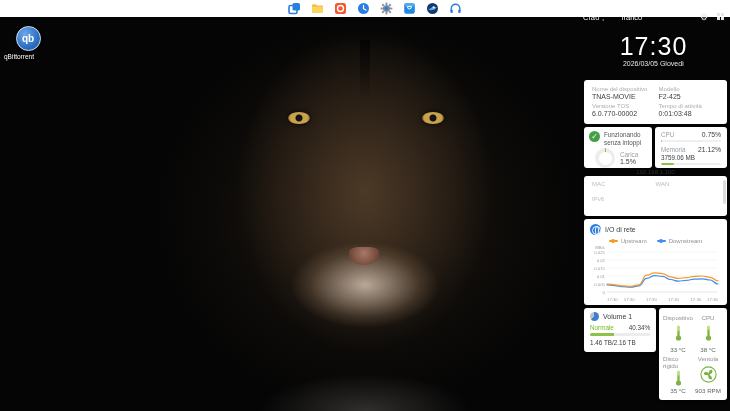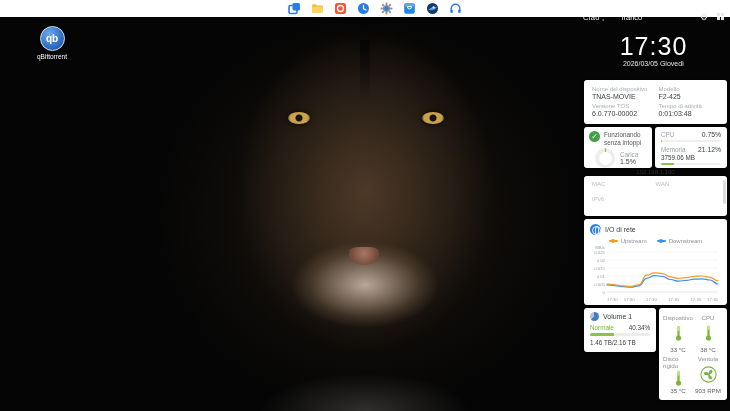--- a/index.html
+++ b/index.html
@@ -37,21 +37,21 @@
   .greet{position:absolute;left:583px;top:13px;width:141px;height:12px;
     display:flex;align-items:flex-start;color:#fff;font-size:7.5px;}
   .greet .hello{letter-spacing:.3px;}
   .greet .user{margin-left:17px;}
   .greet .spacer{flex:1;}
   .g-gear{color:#e6e6e6;font-size:9px;line-height:9px;cursor:pointer;margin-right:9px;}
   .g-grid{display:grid;grid-template-columns:3px 3px;grid-template-rows:3px 3px;gap:1px;cursor:pointer;}
   .g-grid i{background:#e6e6e6;}
 
   
-  .dicon{position:absolute;left:28px;top:26px;width:48px;text-align:center;cursor:pointer;}
+  .dicon{position:absolute;left:4px;top:26px;width:48px;text-align:left;cursor:pointer;}
   .qb-circle{width:25px;height:25px;margin:0 auto;border-radius:50%;
     background:radial-gradient(circle at 35% 30%, #6ea8e8, #2f6fc4 60%, #1d4e94);
     border:1.5px solid #cfe0f5;color:#fff;font-weight:bold;font-size:10px;
     display:flex;align-items:center;justify-content:center;box-shadow:0 1px 3px rgba(0,0,0,.6);}
   .qb-label{margin-top:2px;color:#fff;font-size:6.5px;text-shadow:0 1px 2px #000;}
 
   
   .clock{position:absolute;left:583px;top:33px;width:141px;text-align:center;color:#fff;}
   .clock .time{font-size:25px;letter-spacing:1px;line-height:26px;text-shadow:0 1px 3px #000;}
   .clock .date{font-size:7px;margin-top:1px;color:#e8e8e8;text-shadow:0 1px 2px #000;}

